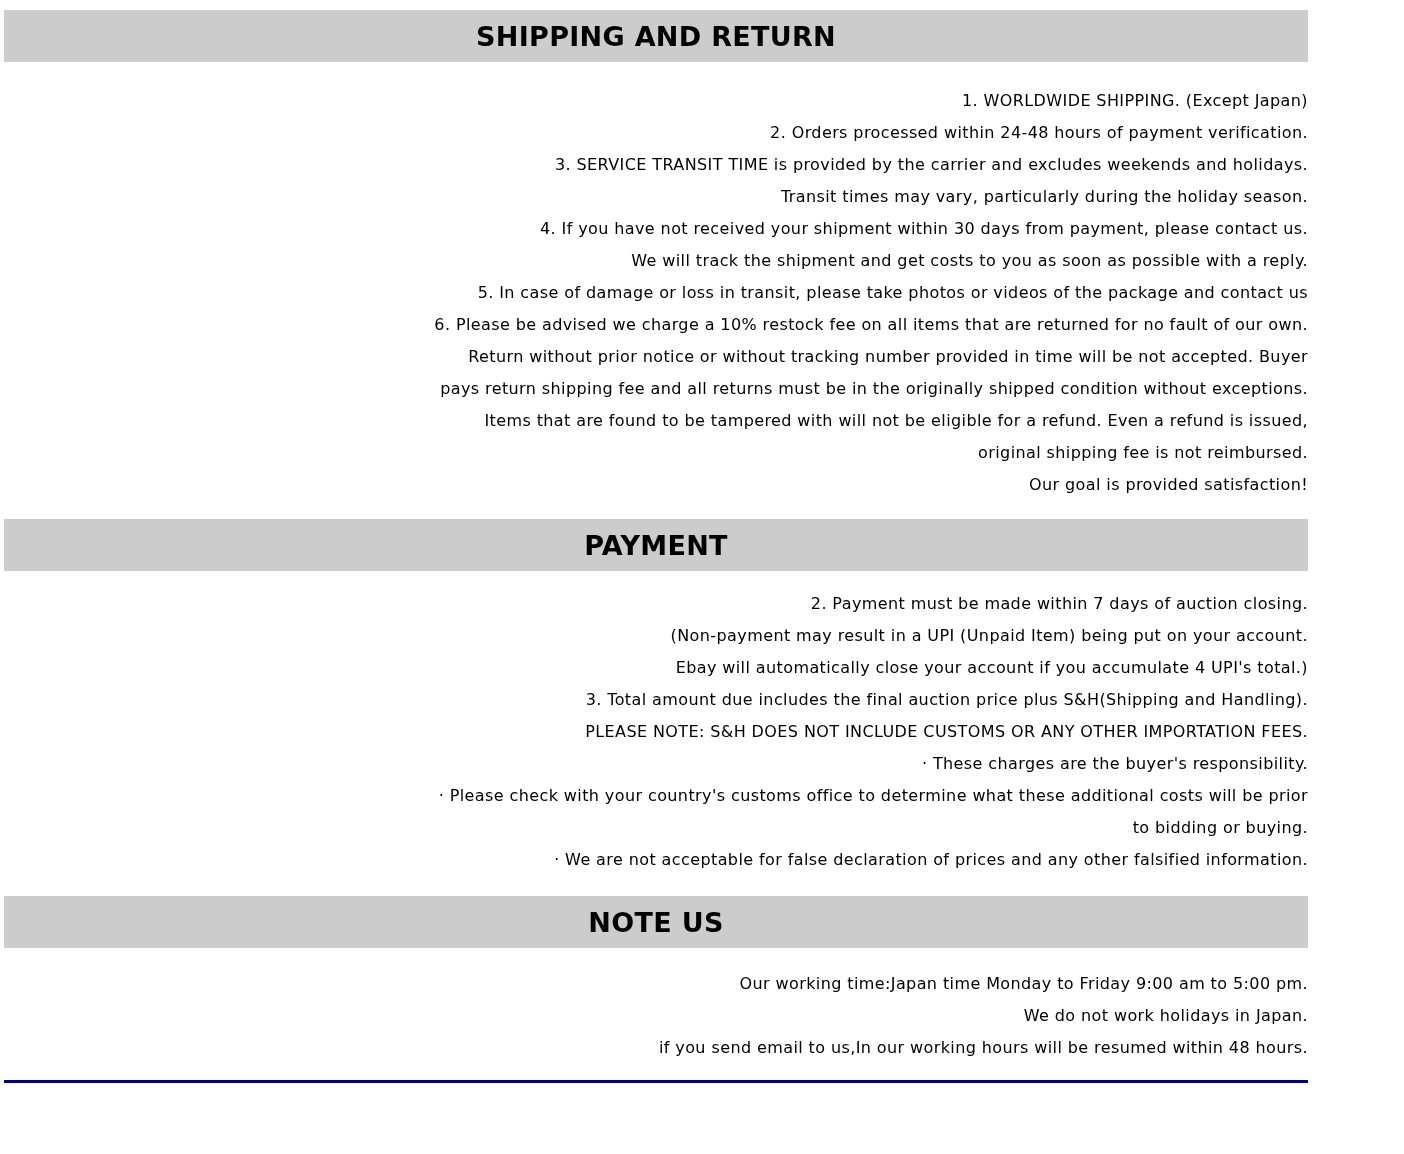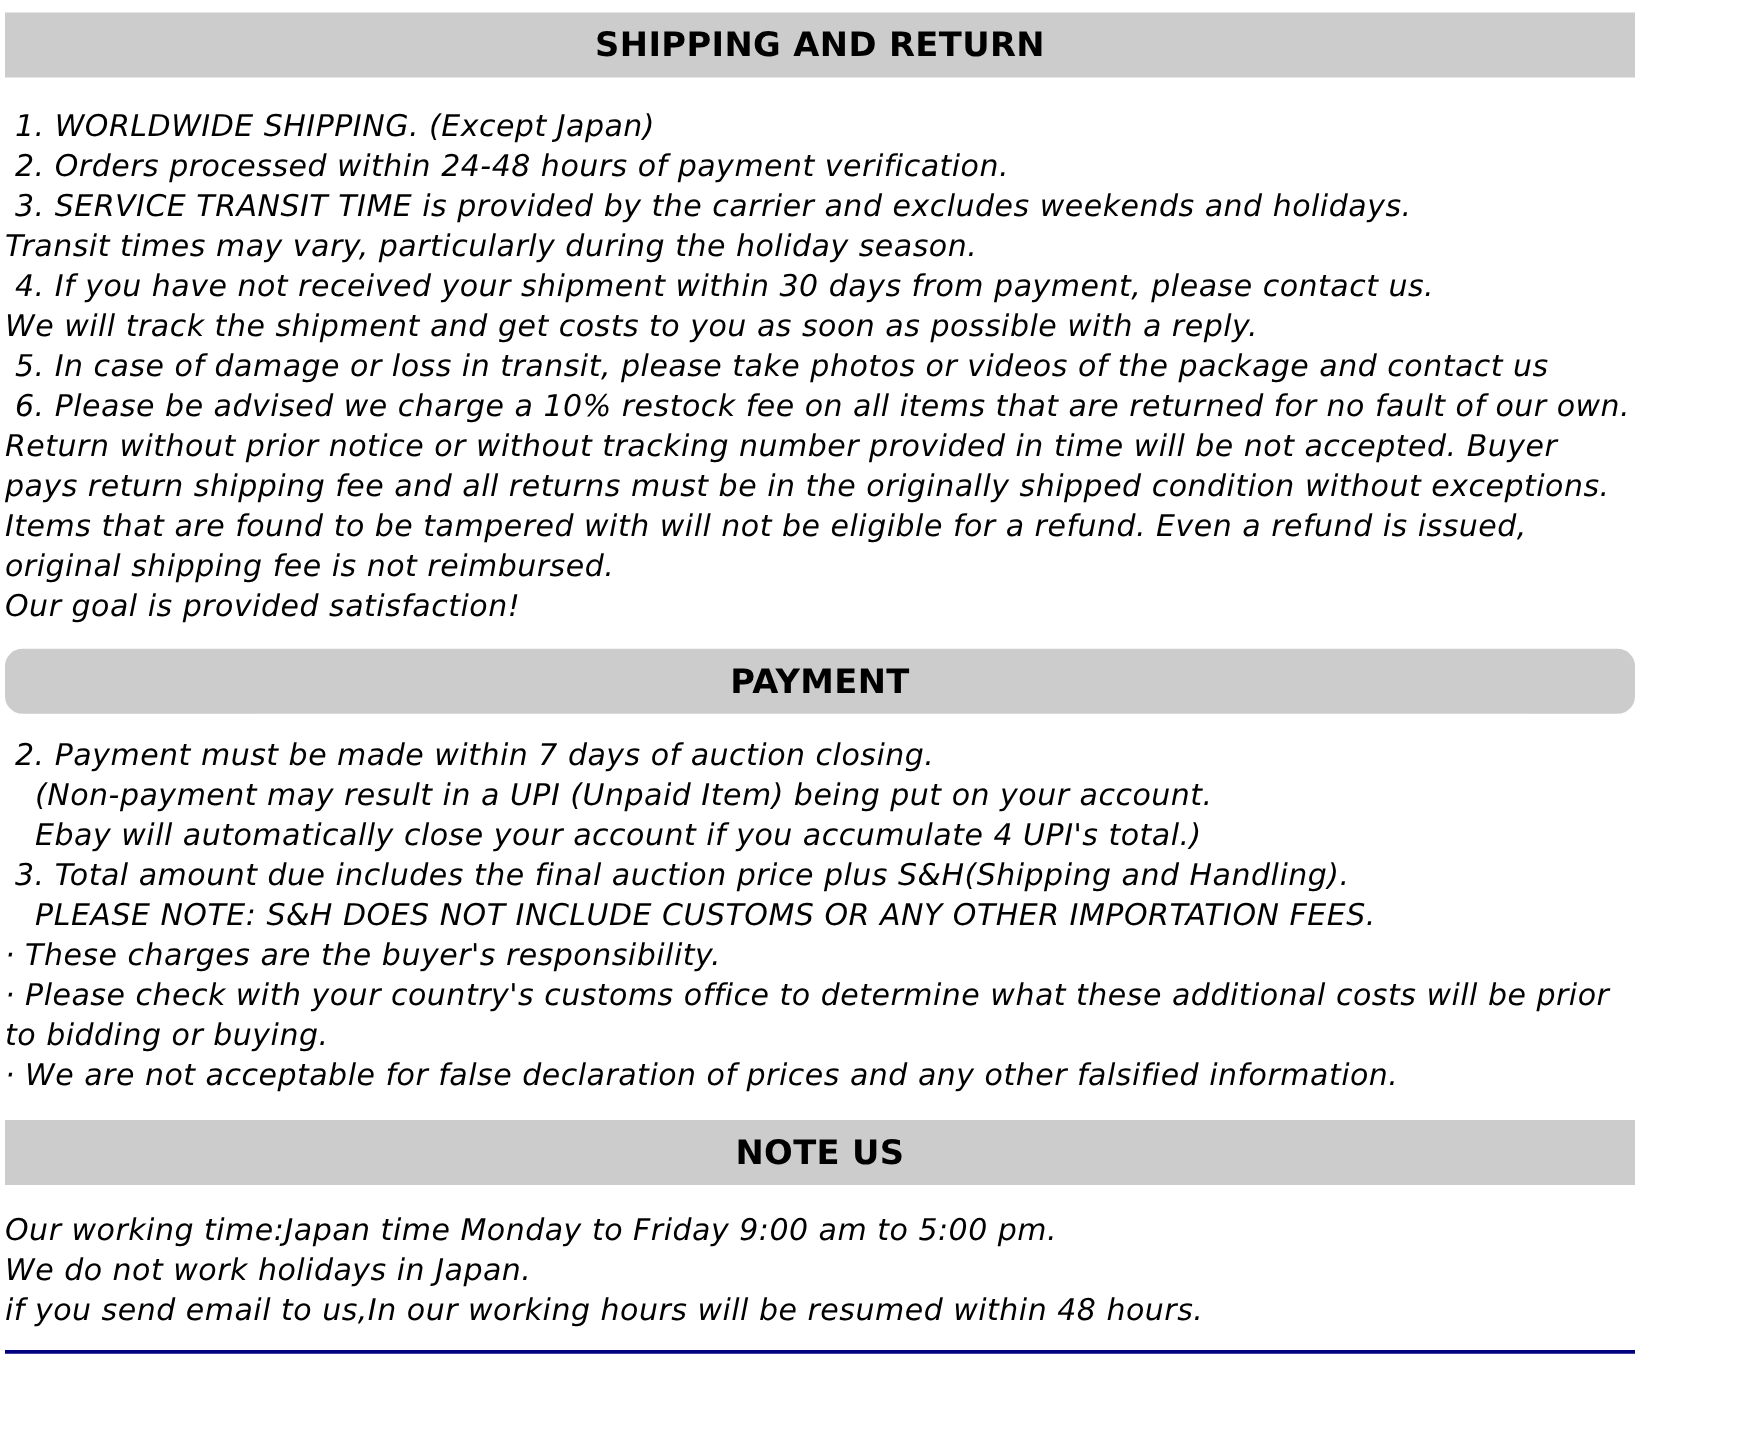--- a/index.html
+++ b/index.html
@@ -7,40 +7,40 @@
     padding: 0;
     background: #ffffff;
   }
   .page {
     width: 1312px;
     box-sizing: border-box;
     padding: 0 4px 7px 4px;
     overflow-x: hidden;
     color: var(--text-color, #000000);
     font-family: "DejaVu Sans", "Liberation Sans", sans-serif;
+    text-align: right;
   }
   .section-bar {
     height: 52px;
     background: var(--bar-color, #cccccc);
     display: flex;
     align-items: center;
     justify-content: center;
     font-weight: bold;
     font-size: 27px;
     letter-spacing: 0.3px;
   }
   .section--shipping .section-bar { margin: 10px 0 23px 0; }
-  .section--payment  .section-bar { margin: 18px 0 17px 0; border-radius: 14px; }
+  .section--payment  .section-bar { margin: 18px 0 17px 0; }
   .section--about    .section-bar { margin: 20px 0 20px 0; }
   .section-body .text-line {
     white-space: pre;
-    font-size: 24px;
+    font-size: 16px;
     line-height: 32px;
     letter-spacing: 0.4px;
-    font-style: italic;
   }
   .bottom-rule {
     height: 3px;
     background: var(--rule-color, #000080);
     margin-top: 16px;
   }
 </style>
 </head>
 <body style="background: rgb(255, 255, 255);">
 

